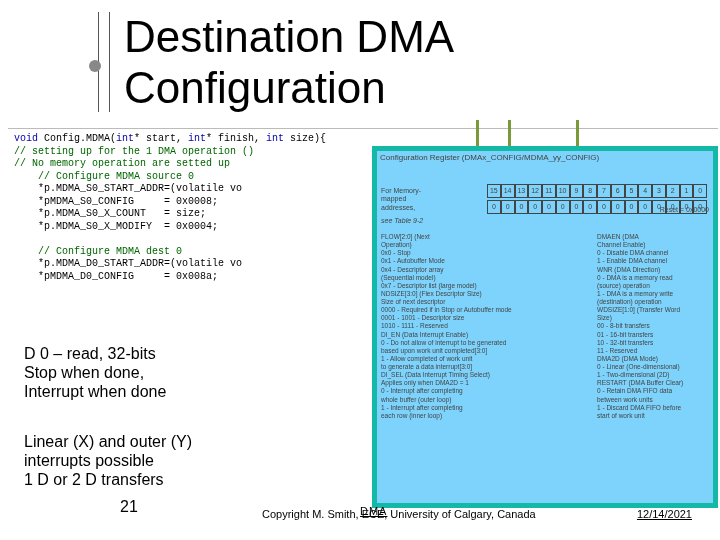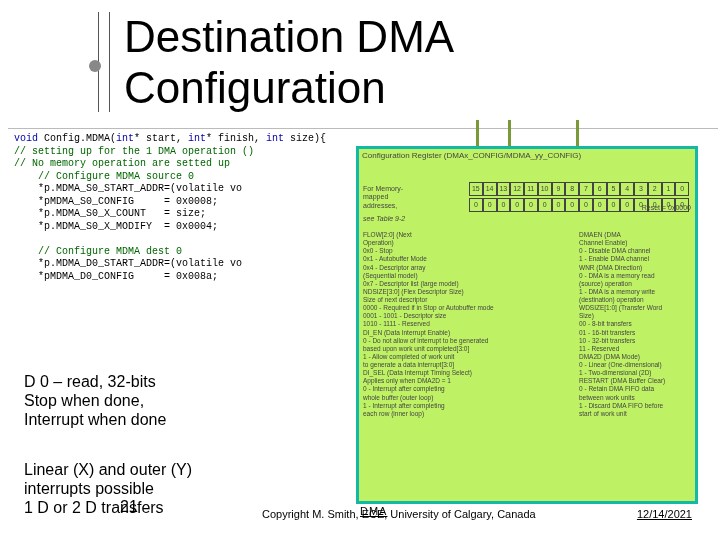--- a/index.html
+++ b/index.html
@@ -54,21 +54,20 @@
     color: #000;
   }
   .codebox .blue { color: #0000aa; }
   .codebox .green { color: #006600; }
   .annot1, .annot2 {
     position: absolute;
     left: 24px;
     font-size: 16px;
     line-height: 1.2;
     color: #000;
-    margin-top: 28px;
   }
   .annot1 { top: 344px; }
   .annot2 { top: 432px; }
   .slidenum {
     position: absolute;
     left: 120px;
     top: 498px;
     font-size: 16px;
   }
   .copyright {
@@ -90,26 +89,26 @@
     left: 360px;
     top: 505px;
     font-size: 11px;
     text-decoration: underline;
     letter-spacing: 1px;
   }
 
   
   .regbox {
     position: absolute;
-    left: 356px;
+    left: 372px;
     top: 146px;
     width: 336px;
     height: 352px;
-    border: 3px solid #14b8a6;
-    background: #bef264;
+    border: 5px solid #14b8a6;
+    background: #7dd3fc;
     font-size: 7px;
     color: #444;
     overflow: hidden;
   }
   .reg-title {
     padding: 2px 3px 0 3px;
     font-size: 8px;
   }
   .reg-bits {
     display: flex;

